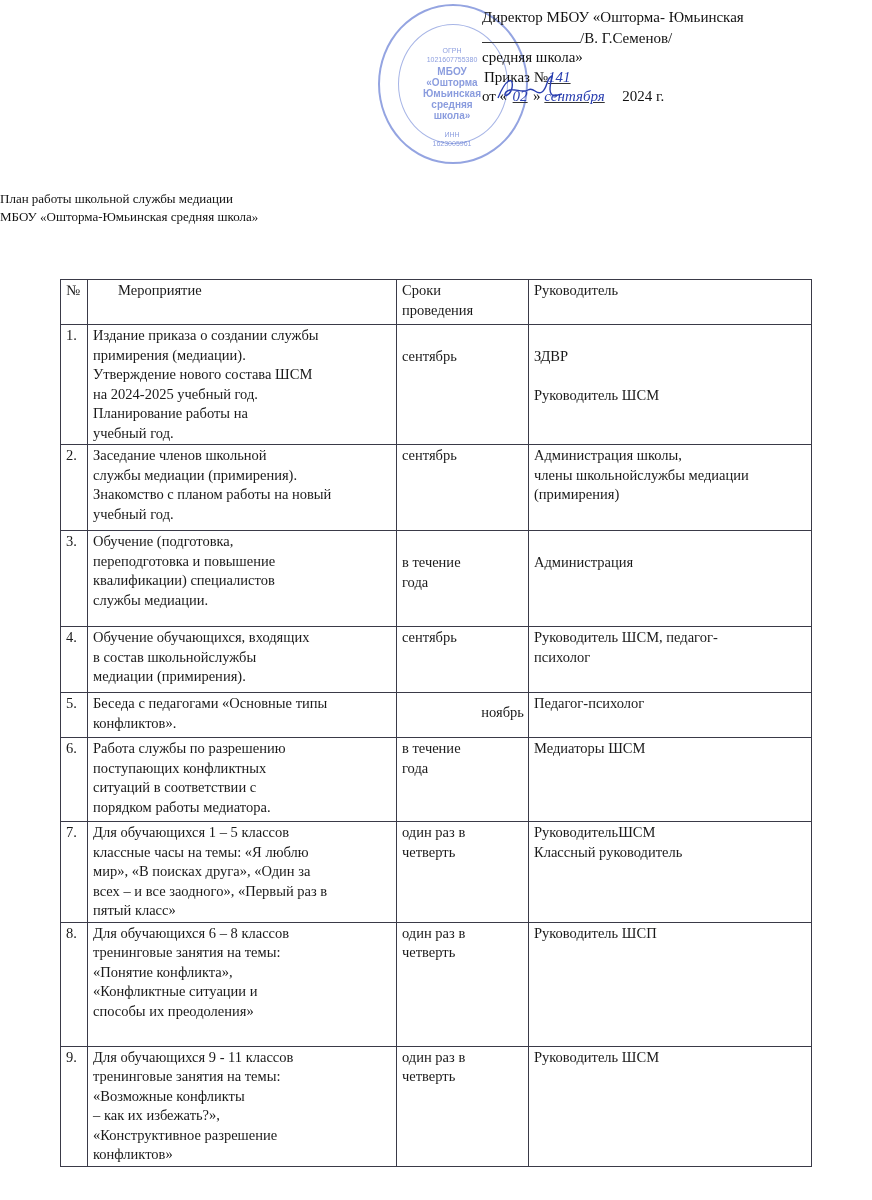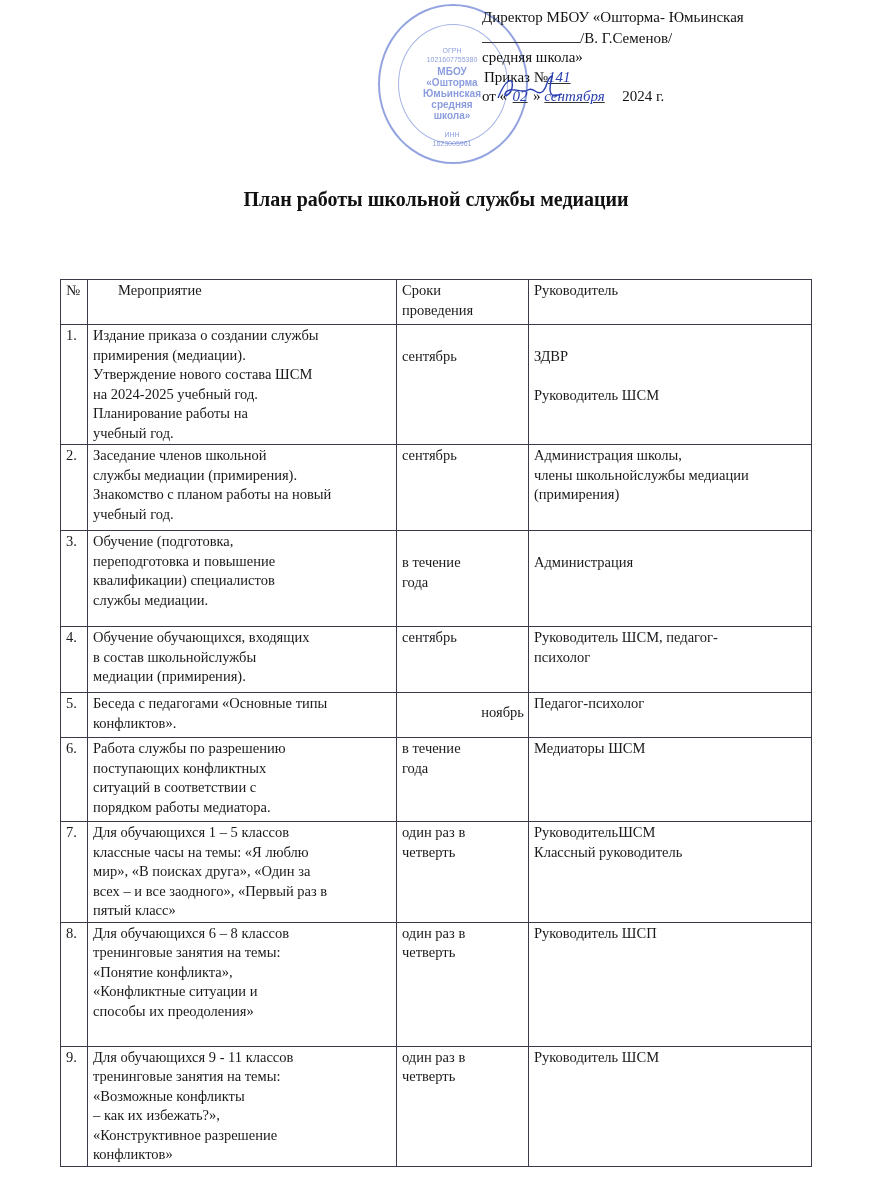--- a/index.html
+++ b/index.html
@@ -31,22 +31,22 @@
     position: absolute; left: 0; right: 2px; text-align: center;
     font-family: "Liberation Sans", "DejaVu Sans", sans-serif; color: rgba(60,90,200,0.6);
   }
   .stamp-ogrn { top: 40px; font-size: 7px; line-height: 9px; }
   .stamp-name { top: 60px; font-size: 10px; line-height: 11px; font-weight: bold; }
   .stamp-inn { top: 124px; font-size: 7px; line-height: 9px; }
   .signature {
     position: absolute; left: 492px; top: 74px; width: 80px; height: 28px;
   }
   .title {
-    position: absolute; left: 0; top: 190px; width: 872px; text-align: center;
-    font-weight: bold; font-size: 20px; line-height: 18px; color: #111;
+    position: absolute; left: 0; top: 190px; width: 872px; text-align: left;
+    font-weight: normal; font-size: 13px; line-height: 18px; color: #111;
   }
   table.plan {
     position: absolute; left: 60px; top: 279px; width: 751px;
     border-collapse: collapse; table-layout: fixed;
     font-size: 14.5px; line-height: 19.5px; color: #1a1a1a;
   }
   table.plan td {
     border: 1.5px solid #3a3a48; vertical-align: top; padding: 1px 4px 1px 5px;
     word-wrap: break-word;
   }
@@ -96,20 +96,21 @@
     <span class="handwritten hw-month">сентября</span><span>2024 г.</span>
   </div>
 </div>
 
 <svg class="signature" viewBox="0 0 80 28">
   <path d="M6 24 C 14 4, 22 2, 20 14 C 18 22, 10 24, 14 18 C 20 12, 30 20, 36 16 C 42 12, 44 22, 50 18 C 56 14, 54 4, 60 2 C 58 12, 56 20, 62 22 L 70 20" fill="none" stroke="#2a3fb0" stroke-width="1.4"></path>
 </svg>
 
 <div class="title">
   <div>План работы  школьной службы медиации</div>
+  <div>МБОУ «Ошторма-Юмьинская средняя школа»</div>
 </div>
 
 <table class="plan">
   <colgroup>
     <col class="c-num">
       <col class="c-event">
       <col class="c-term">
       <col class="c-resp">
   </colgroup>
   <tbody>

